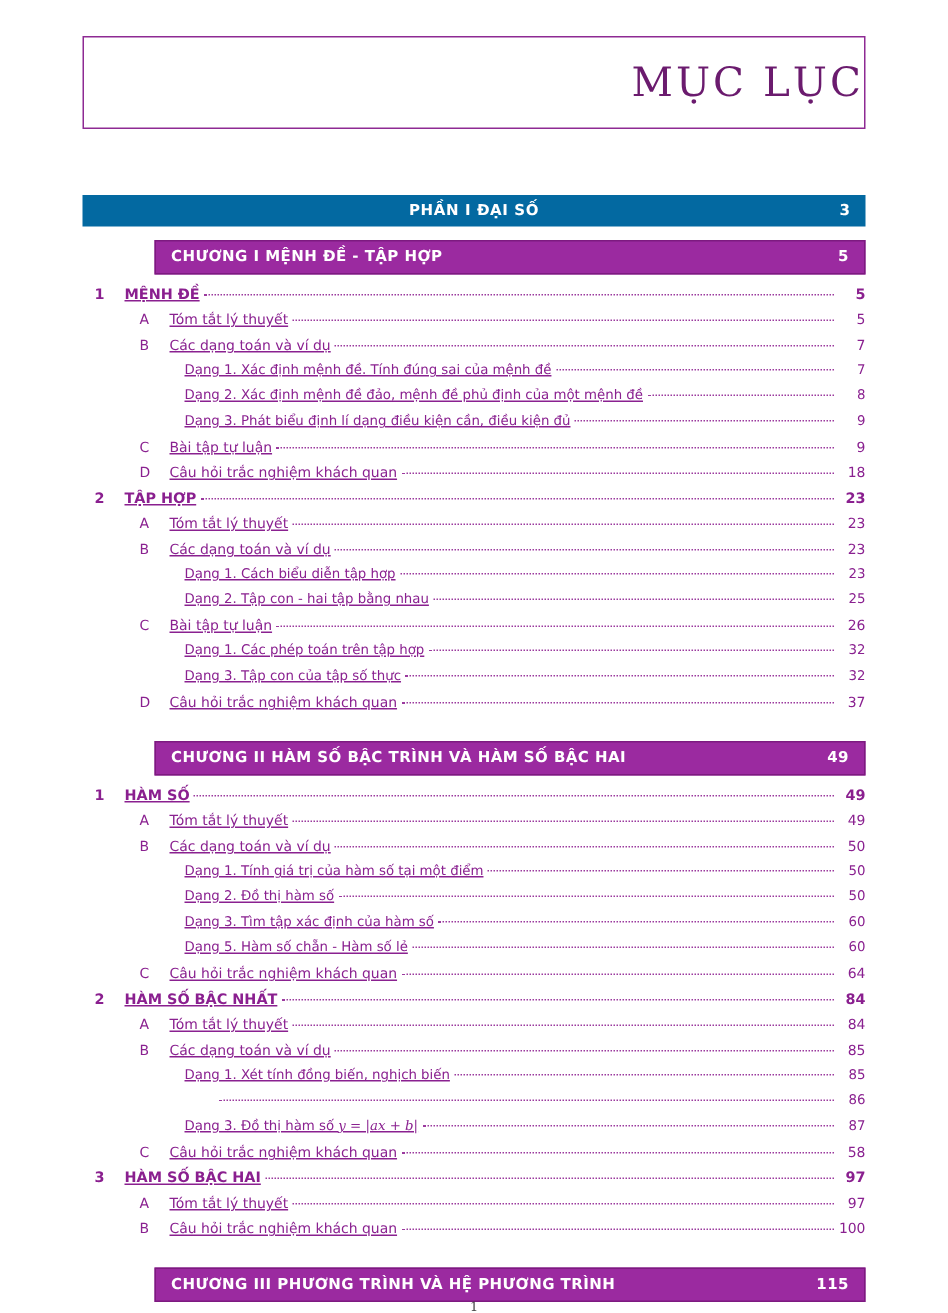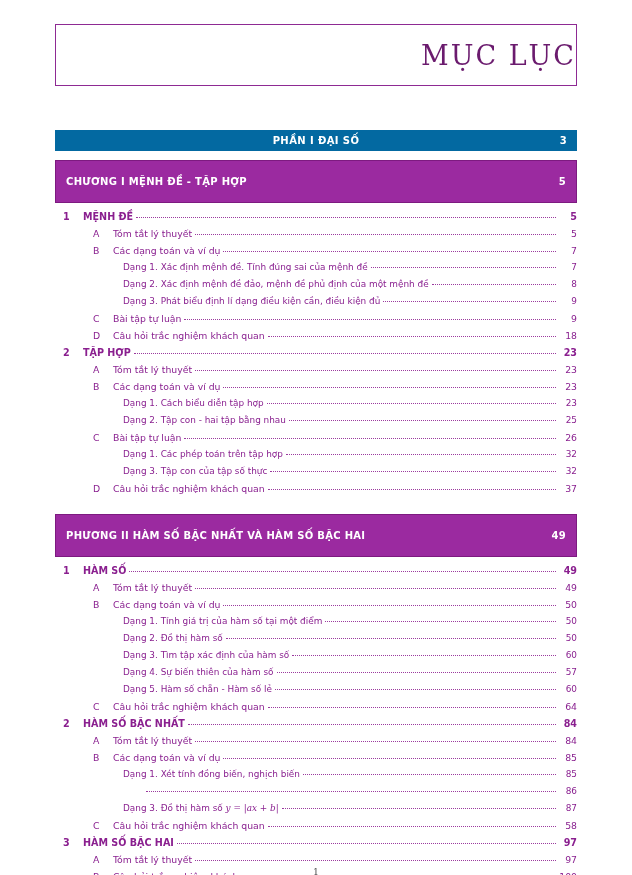--- a/index.html
+++ b/index.html
@@ -66,25 +66,26 @@
   }
   
   .chapter-bar {
     margin-top: 9px;
     margin-bottom: 5px;
     background: #9b2aa0;
     color: #ffffff;
     height: 21px;
     display: flex;
     align-items: center;
-    padding: 10px 10px;
+    padding: 0 10px;
     font-size: 10px;
     font-weight: bold;
     letter-spacing: 0.3px;
     border: 1px solid #7d1a80;
+    margin-left: 48px;
   }
   .chapter-bar .chap-label {
     margin-right: 8px;
   }
   .chapter-bar .page-num {
     margin-left: auto;
     font-weight: bold;
   }
   
   .entry {
@@ -94,20 +95,21 @@
     line-height: 17px;
     color: #8a2190;
     white-space: nowrap;
   }
   .entry .marker {
     flex: 0 0 auto;
     text-align: left;
   }
   .entry .label {
     flex: 0 0 auto;
+    text-decoration: underline;
   }
   .entry .dots {
     flex: 1 1 auto;
     overflow: hidden;
     margin: 0 3px;
     border-bottom: 1px dotted #9b3a9e;
     transform: translateY(-2px);
   }
   .entry .pg {
     flex: 0 0 auto;
@@ -276,21 +278,21 @@
         <span class="pg">32</span>
       </div>
       <div class="entry lvl2">
         <span class="marker">D</span>
         <span class="label">Câu hỏi trắc nghiệm khách quan</span>
         <span class="dots"></span>
         <span class="pg">37</span>
       </div>
       <div class="spacer-md"></div>
       <div class="chapter-bar">
-        <div class="chap-label">PHƯƠNG II  HÀM SỐ BẬC NHẤT VÀ HÀM SỐ BẬC HAI</div>
+        <div class="chap-label">CHƯƠNG II  HÀM SỐ BẬC TRÌNH VÀ HÀM SỐ BẬC HAI</div>
         <div class="page-num">49</div>
       </div>
       <div class="entry lvl1">
         <span class="marker">1</span>
         <span class="label">HÀM SỐ</span>
         <span class="dots"></span>
         <span class="pg">49</span>
       </div>
       <div class="entry lvl2">
         <span class="marker">A</span>
@@ -314,26 +316,20 @@
         <span class="marker"></span>
         <span class="label">Dạng 2. Đồ thị hàm số</span>
         <span class="dots"></span>
         <span class="pg">50</span>
       </div>
       <div class="entry lvl3">
         <span class="marker"></span>
         <span class="label">Dạng 3. Tìm tập xác định của hàm số</span>
         <span class="dots"></span>
         <span class="pg">60</span>
-      </div>
-      <div class="entry lvl3">
-        <span class="marker"></span>
-        <span class="label">Dạng 4. Sự biến thiên của hàm số</span>
-        <span class="dots"></span>
-        <span class="pg">57</span>
       </div>
       <div class="entry lvl3">
         <span class="marker"></span>
         <span class="label">Dạng 5. Hàm số chẵn - Hàm số lẻ</span>
         <span class="dots"></span>
         <span class="pg">60</span>
       </div>
       <div class="entry lvl2">
         <span class="marker">C</span>
         <span class="label">Câu hỏi trắc nghiệm khách quan</span>

